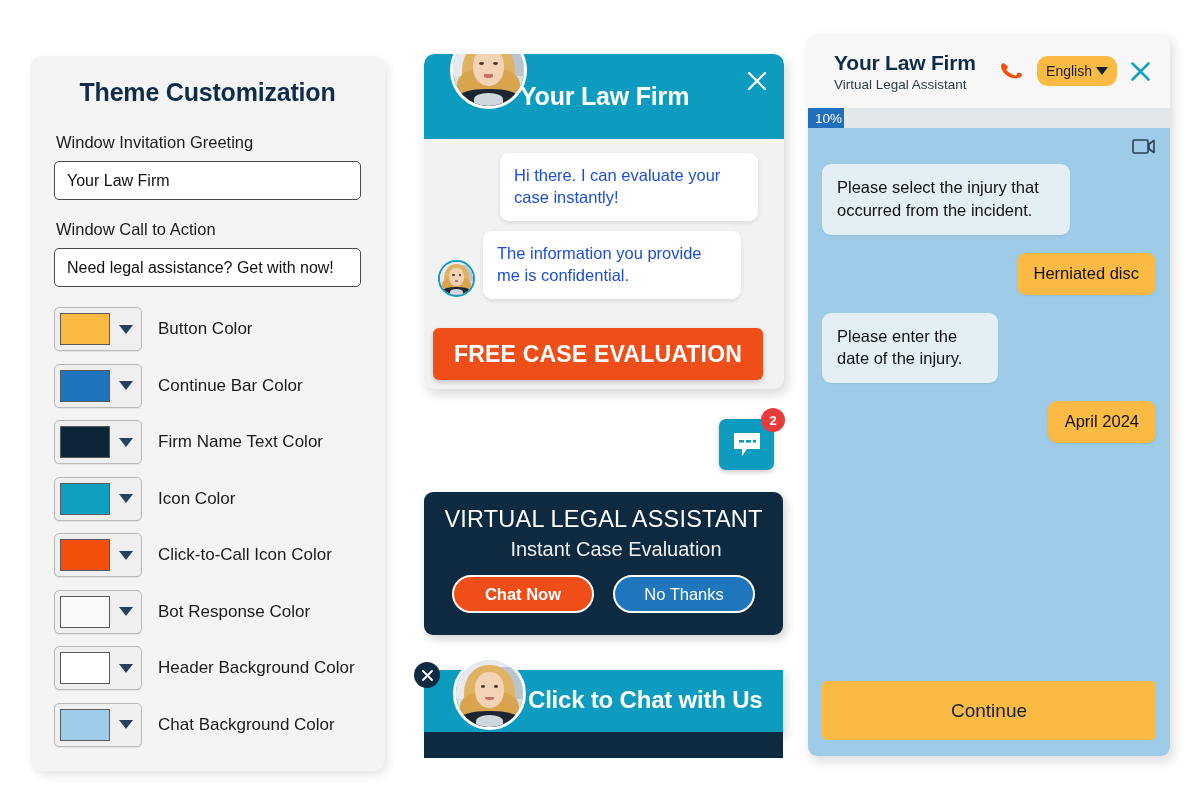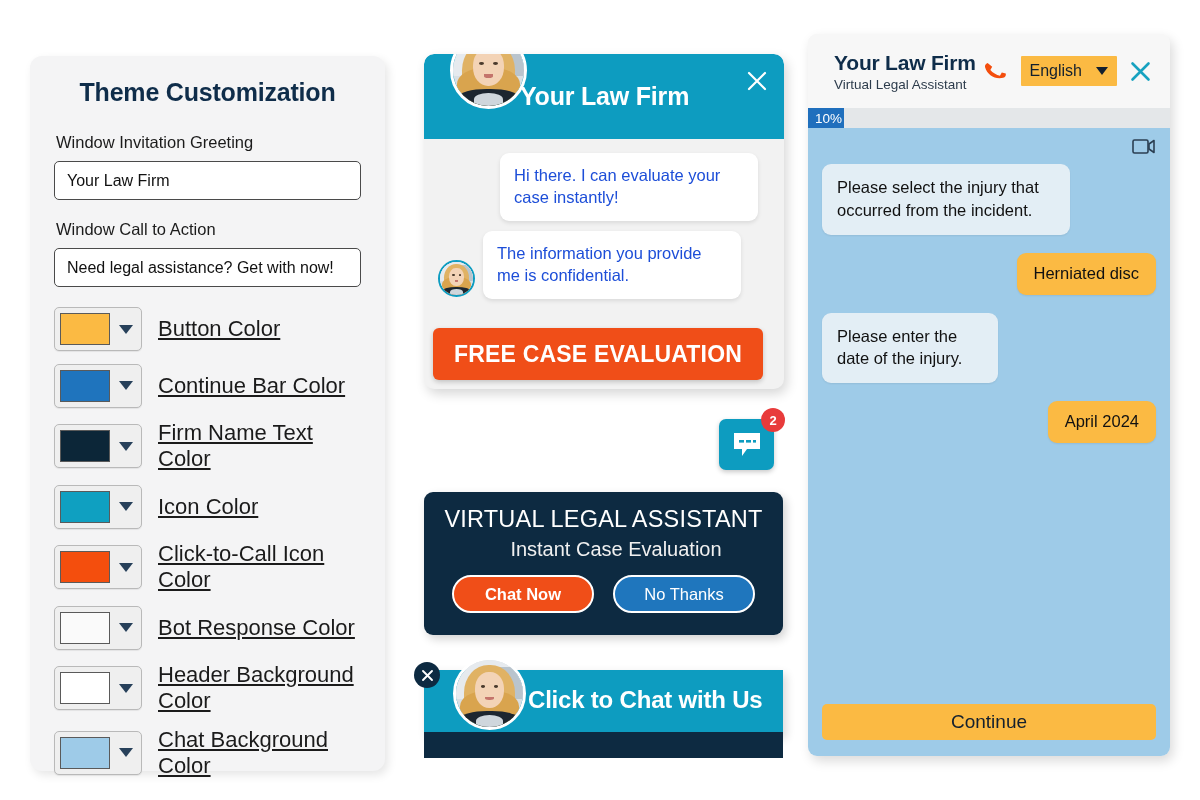--- a/index.html
+++ b/index.html
@@ -66,21 +66,21 @@
     align-items: center; justify-content: center;
   }
   .caret {
     width: 0; height: 0;
     border-left: 7px solid transparent;
     border-right: 7px solid transparent;
     border-top: 9px solid #27405a;
   }
   .swatch-label {
     margin-left: 16px;
-    font-size: 22px; color: #1b1b1b; text-decoration: underline;
+    font-size: 17px; color: #1b1b1b;
   }
 
   
   
   .widget {
     position: absolute; left: 424px; top: 54px;
     width: 360px; height: 335px;
     background: #f2f2f2;
     border-radius: 10px;
     box-shadow: 3px 5px 12px rgba(0,0,0,0.16);
@@ -237,24 +237,24 @@
   .a-titles { flex: 1; }
   .a-firm {
     font-size: 21px; font-weight: bold;
     color: #0f2d4a; letter-spacing: -0.2px;
   }
   .a-sub {
     font-size: 13.5px; color: #2d3c4c; margin-top: 2px;
   }
   .a-phone { margin-right: 12px; display:flex; align-items:center; }
   .lang-pill {
-    background: #fbba43; border-radius: 1px;
+    background: #fbba43; border-radius: 11px;
     height: 30px; padding: 0 9px;
-    display: flex; align-items: center; gap: 14px;
-    font-size: 16px; color: #13202e;
+    display: flex; align-items: center; gap: 4px;
+    font-size: 14px; color: #13202e;
   }
   .lang-caret {
     width: 0; height: 0;
     border-left: 6px solid transparent;
     border-right: 6px solid transparent;
     border-top: 8px solid #13202e;
   }
   .a-close { margin-left: 12px; display:flex; align-items:center; }
   .prog-track {
     height: 20px; background: #e4e7e9;
@@ -288,21 +288,21 @@
     background: #fbba43; border-radius: 9px;
     padding: 11px 17px 12px 17px;
     font-size: 16.5px; color: #111;
     display: inline-block;
     box-shadow: 0 1px 2px rgba(0,0,0,0.08);
   }
   .right-align { text-align: right; }
   .m-gap { margin-top: 18px; }
   .continue-btn {
     position: absolute; left: 14px; bottom: 16px;
-    width: 334px; height: 36px;
+    width: 334px; height: 59px;
     background: #fbba43; border-radius: 5px;
     display: flex; align-items: center; justify-content: center;
     font-size: 19px; color: #13202e;
   }
 
   
   .face { position: relative; width: 100%; height: 100%; background: #d8dfe4; }
   .face .bg-l { position:absolute; left:0; top:0; width:100%; height:58%; background:#e6eaee; }
   .face .bg-r { position:absolute; right:0; top:10%; width:34%; height:48%; background:#b9c4cd; }
   .face .hair { position:absolute; left:12%; top:8%; width:76%; height:86%; background:#e0b264; border-radius:48% 48% 38% 38%; }

